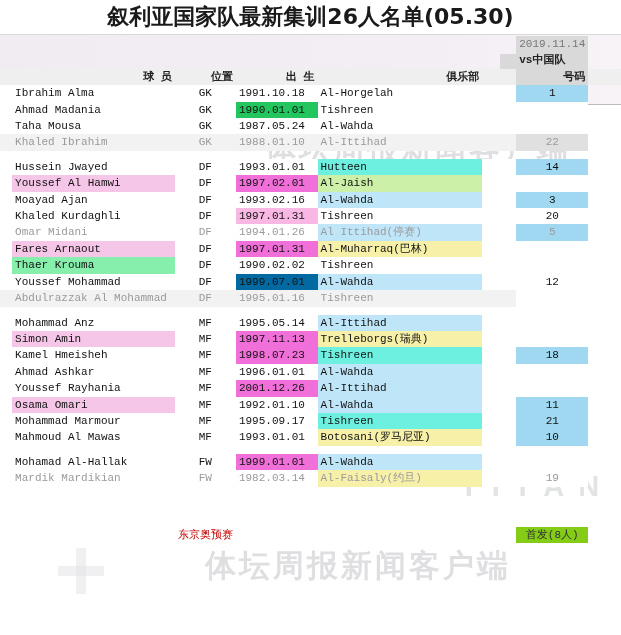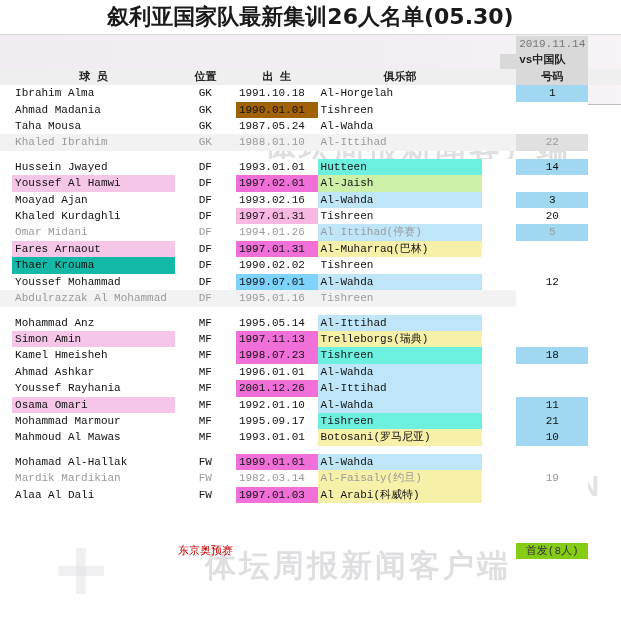--- a/index.html
+++ b/index.html
@@ -75,21 +75,21 @@
   .c1{width:160px;}
   .c2{width:36px;text-align:center;}
   .c3{width:82px;}
   .c5{width:190px;}
   .c6{width:46px;}
   .c7{width:52px;text-align:center;}
   .c8{width:44px;}
   .hdr td{
     font-family:"DejaVu Sans", sans-serif;
     font-size:12px;font-weight:bold;color:#222;
-    text-align:center;
+    text-align:right;
     background:#efefef;
     height:18px;line-height:18px;
   }
   .hdr-date td{
     font-family:"DejaVu Sans", sans-serif;
     font-size:10px;color:#555;text-align:left;
     height:14px;line-height:14px;
   }
   .sep td{height:7px;line-height:7px;background:transparent;}
   .num{font-family:"DejaVu Sans", sans-serif;font-size:11px;text-align:center;}
@@ -180,21 +180,21 @@
         <td class="c3" style="background:#ffffff;color:#111;">1991.10.18</td>
         <td class="c5 cjk" style="background:#ffffff;color:#111;">Al-Horgelah</td>
         <td class="c6" style="background:#ffffff;"></td>
         <td class="c7 num" style="background:#9fd8f0;color:#111;">1</td>
         <td class="c8" style="background:transparent;"></td>
       </tr>
       <tr>
         <td class="c0" style="background:#ffffff;"></td>
         <td class="c1" style="background:#ffffff;color:#111;">Ahmad Madania</td>
         <td class="c2" style="background:#ffffff;color:#111;">GK</td>
-        <td class="c3" style="background:#a16207;color:#111;margin-left:23px;">1990.01.01</td>
+        <td class="c3" style="background:#22c55e;color:#111;margin-left:23px;">1990.01.01</td>
         <td class="c5 cjk" style="background:#ffffff;color:#111;">Tishreen</td>
         <td class="c6" style="background:#ffffff;"></td>
         <td class="c7 num" style="background:#ffffff;color:#111;"></td>
         <td class="c8" style="background:transparent;"></td>
       </tr>
       <tr>
         <td class="c0" style="background:#ffffff;"></td>
         <td class="c1" style="background:#ffffff;color:#111;">Taha Mousa</td>
         <td class="c2" style="background:#ffffff;color:#111;">GK</td>
         <td class="c3" style="background:#ffffff;color:#111;">1987.05.24</td>
@@ -271,33 +271,33 @@
         <td class="c1" style="background:#f6c6e8;color:#111;">Fares Arnaout</td>
         <td class="c2" style="background:#ffffff;color:#111;">DF</td>
         <td class="c3" style="background:#f06fd8;color:#111;">1997.01.31</td>
         <td class="c5 cjk" style="background:#f7f0a8;color:#111;">Al-Muharraq(巴林)</td>
         <td class="c6" style="background:#ffffff;"></td>
         <td class="c7 num" style="background:#ffffff;color:#111;"></td>
         <td class="c8" style="background:transparent;"></td>
       </tr>
       <tr>
         <td class="c0" style="background:#ffffff;"></td>
-        <td class="c1" style="background:#14b8a6;color:#111;">Thaer Krouma</td>
+        <td class="c1" style="background:#86efac;color:#111;">Thaer Krouma</td>
         <td class="c2" style="background:#ffffff;color:#111;">DF</td>
         <td class="c3" style="background:#ffffff;color:#111;">1990.02.02</td>
         <td class="c5 cjk" style="background:#ffffff;color:#111;">Tishreen</td>
         <td class="c6" style="background:#ffffff;"></td>
         <td class="c7 num" style="background:#ffffff;color:#111;"></td>
         <td class="c8" style="background:transparent;"></td>
       </tr>
       <tr>
         <td class="c0" style="background:#ffffff;"></td>
         <td class="c1" style="background:#ffffff;color:#111;">Youssef Mohammad</td>
         <td class="c2" style="background:#ffffff;color:#111;">DF</td>
-        <td class="c3" style="background:#7dd3fc;color:#111;">1999.07.01</td>
+        <td class="c3" style="background:#0369a1;color:#111;">1999.07.01</td>
         <td class="c5 cjk" style="background:#bfe6f8;color:#111;">Al-Wahda</td>
         <td class="c6" style="background:#ffffff;"></td>
         <td class="c7 num" style="background:#ffffff;color:#111;">12</td>
         <td class="c8" style="background:transparent;"></td>
       </tr>
       <tr>
         <td class="c0" style="background:#f2f2f2;"></td>
         <td class="c1" style="background:#f2f2f2;color:#9a9a9a;">Abdulrazzak Al Mohammad</td>
         <td class="c2" style="background:#f2f2f2;color:#9a9a9a;">DF</td>
         <td class="c3" style="background:#f2f2f2;color:#9a9a9a;">1995.01.16</td>
@@ -405,30 +405,20 @@
       <tr>
         <td class="c0" style="background:#ffffff;"></td>
         <td class="c1" style="background:#ffffff;color:#9a9a9a;margin-left:39px;">Mardik Mardikian</td>
         <td class="c2" style="background:#ffffff;color:#9a9a9a;">FW</td>
         <td class="c3" style="background:#ffffff;color:#9a9a9a;">1982.03.14</td>
         <td class="c5 cjk" style="background:#f7f0a8;color:#9a9a9a;">Al-Faisaly(约旦)</td>
         <td class="c6" style="background:#ffffff;"></td>
         <td class="c7 num" style="background:#ffffff;color:#9a9a9a;">19</td>
         <td class="c8" style="background:transparent;"></td>
       </tr>
-      <tr>
-        <td class="c0" style="background:#ffffff;"></td>
-        <td class="c1" style="background:#ffffff;color:#111;">Alaa Al Dali</td>
-        <td class="c2" style="background:#ffffff;color:#111;">FW</td>
-        <td class="c3" style="background:#f06fd8;color:#111;">1997.01.03</td>
-        <td class="c5 cjk" style="background:#f7f0a8;color:#111;">Al Arabi(科威特)</td>
-        <td class="c6" style="background:#ffffff;"></td>
-        <td class="c7 num" style="background:#ffffff;color:#111;"></td>
-        <td class="c8" style="background:transparent;"></td>
-      </tr>
       <tr class="sep">
         <td colspan="8" style="height: 8px; background: transparent;"></td>
       </tr>
       <tr>
         <td colspan="8" style="height: 16px; background: transparent;"></td>
       </tr>
       <tr>
         <td colspan="8" style="height: 16px; background: transparent;"></td>
       </tr>
       <tr>

